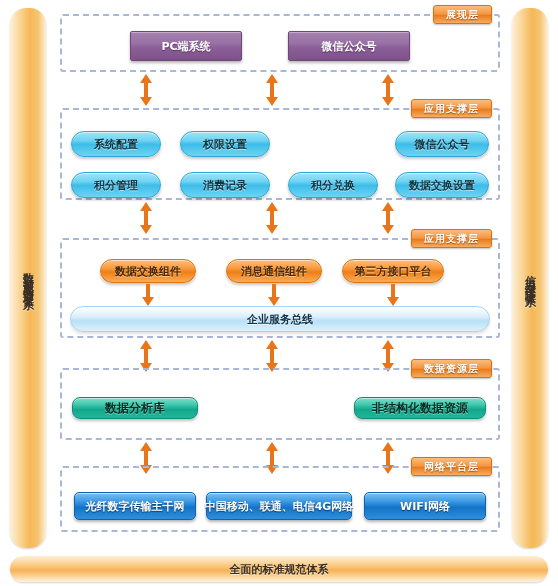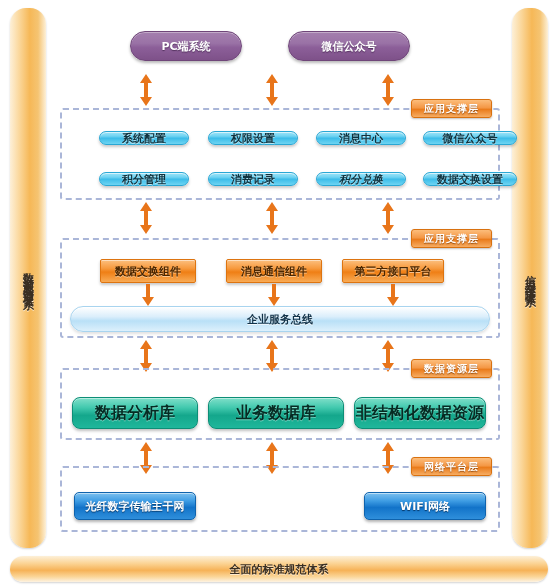--- a/index.html
+++ b/index.html
@@ -68,61 +68,60 @@
     position:absolute;
     display:flex;align-items:center;justify-content:center;
     box-sizing:border-box;
     text-align:center;
     white-space:nowrap;
     font-weight:bold;
   }
 
   
   .node.purple{
-    height:30px;border-radius:15px;
+    height:30px;border-radius:2px;
     background:linear-gradient(to bottom,#a47fae 0%,#9a72a6 40%,#8c5f99 55%,#7e5189 100%);
     border:1px solid #6f4679;
     color:#ffffff;font-size:11px;
     box-shadow:0 2px 3px rgba(0,0,0,.28), inset 0 1px 0 rgba(255,255,255,.35);
     text-shadow:0 1px 1px rgba(60,30,70,.7);
   }
   
   .node.cyan{
-    height:14px;border-radius:13px;
+    height:26px;border-radius:13px;
     background:linear-gradient(to bottom,#9fe4f8 0%,#6fd3f2 35%,#3dbde9 52%,#6ed4f2 100%);
     border:1px solid #2aa7d4;
     color:#10333f;font-size:11px;
     box-shadow:0 2px 3px rgba(0,0,0,.22), inset 0 1px 0 rgba(255,255,255,.6);
     text-shadow:0 1px 0 rgba(255,255,255,.55);
-    margin-left:28px;
   }
   
   .node.orange{
-    height:24px;border-radius:2px;
+    height:24px;border-radius:12px;
     background:linear-gradient(to bottom,#fcc07f 0%,#f79a3e 38%,#ef7f15 55%,#f9ab55 100%);
     border:1px solid #dd7410;
     color:#4a2600;font-size:11px;
     box-shadow:0 2px 3px rgba(0,0,0,.22), inset 0 1px 0 rgba(255,255,255,.5);
     text-shadow:0 1px 0 rgba(255,235,210,.6);
   }
   
   .node.bus{
     height:26px;border-radius:13px;
     background:linear-gradient(to bottom,#ffffff 0%,#dbeefb 40%,#b9e0f7 58%,#dcf0fc 100%);
     border:1px solid #a8d4ef;
     color:#12334a;font-size:11px;
     box-shadow:0 2px 3px rgba(0,0,0,.12), inset 0 1px 0 rgba(255,255,255,.9);
     text-shadow:0 1px 0 rgba(255,255,255,.8);
   }
   
   .node.teal{
-    height:32px;border-radius:8px;
+    height:22px;border-radius:8px;
     background:linear-gradient(to bottom,#7fdfc9 0%,#42c9ae 32%,#14a78c 58%,#1fb79b 100%);
     border:1px solid #0d8e77;
-    color:#062b23;font-size:16px;
+    color:#062b23;font-size:12px;
     box-shadow:0 2px 3px rgba(0,0,0,.25), inset 0 1px 0 rgba(255,255,255,.45);
     text-shadow:0 1px 0 rgba(210,255,245,.45);
   }
   
   .node.blue{
     height:28px;border-radius:5px;
     background:linear-gradient(to bottom,#7cc0ef 0%,#3f9de4 30%,#1273c9 56%,#2f8fdb 100%);
     border:1px solid #0f63ad;
     color:#ffffff;font-size:11px;
     box-shadow:0 2px 3px rgba(0,0,0,.3), inset 0 1px 0 rgba(255,255,255,.5);
@@ -150,44 +149,46 @@
 <div id="diagram">
 
   <div class="side-bar left">
     <span class="side-text">数据资源整合管理体系</span>
   </div>
 
   <div class="side-bar right">
     <span class="side-text">信息安全保障体系</span>
   </div>
 
+  <div class="layer" style="left:60px;top:14px;width:440px;height:58px;">
+    <div class="layer-tag">展现层</div>
+  </div>
   <div class="node purple" style="left:130px;top:31px;width:112px;">PC端系统</div>
   <div class="node purple" style="left:288px;top:31px;width:122px;">微信公众号</div>
 
   <svg class="arrow" style="left:136px;top:74px;" width="20" height="32">
     <polygon points="10,0 16,9 12,9 12,23 16,23 10,32 4,23 8,23 8,9 4,9" fill="#e8751a"></polygon>
   </svg>
   <svg class="arrow" style="left:262px;top:74px;" width="20" height="32">
     <polygon points="10,0 16,9 12,9 12,23 16,23 10,32 4,23 8,23 8,9 4,9" fill="#e8751a"></polygon>
   </svg>
   <svg class="arrow" style="left:378px;top:74px;" width="20" height="32">
     <polygon points="10,0 16,9 12,9 12,23 16,23 10,32 4,23 8,23 8,9 4,9" fill="#e8751a"></polygon>
   </svg>
 
   <div class="layer" style="left:60px;top:108px;width:440px;height:92px;">
     <div class="layer-tag">应用支撑层</div>
   </div>
   <div class="node cyan" style="left:71px;top:131px;width:90px;">系统配置</div>
   <div class="node cyan" style="left:180px;top:131px;width:90px;">权限设置</div>
-  <div class="node cyan" style="left:288px;top:131px;width:90px;">消息中心</div>
   <div class="node cyan" style="left:395px;top:131px;width:94px;">微信公众号</div>
 
   <div class="node cyan" style="left:180px;top:172px;width:90px;">消费记录</div>
   <div class="node cyan" style="left:71px;top:172px;width:90px;">积分管理</div>
-  <div class="node cyan" style="left:288px;top:172px;width:90px;font-style:italic;">积分兑换</div>
+  <div class="node cyan" style="left:288px;top:172px;width:90px;">积分兑换</div>
   <div class="node cyan" style="left:395px;top:172px;width:94px;">数据交换设置</div>
 
   <svg class="arrow" style="left:136px;top:202px;" width="20" height="32">
     <polygon points="10,0 16,9 12,9 12,23 16,23 10,32 4,23 8,23 8,9 4,9" fill="#e8751a"></polygon>
   </svg>
   <svg class="arrow" style="left:262px;top:202px;" width="20" height="32">
     <polygon points="10,0 16,9 12,9 12,23 16,23 10,32 4,23 8,23 8,9 4,9" fill="#e8751a"></polygon>
   </svg>
   <svg class="arrow" style="left:378px;top:202px;" width="20" height="32">
     <polygon points="10,0 16,9 12,9 12,23 16,23 10,32 4,23 8,23 8,9 4,9" fill="#e8751a"></polygon>
@@ -219,34 +220,34 @@
     <polygon points="10,0 16,9 12,9 12,23 16,23 10,32 4,23 8,23 8,9 4,9" fill="#e8751a"></polygon>
   </svg>
   <svg class="arrow" style="left:378px;top:340px;" width="20" height="32">
     <polygon points="10,0 16,9 12,9 12,23 16,23 10,32 4,23 8,23 8,9 4,9" fill="#e8751a"></polygon>
   </svg>
 
   <div class="layer" style="left:60px;top:368px;width:440px;height:72px;">
     <div class="layer-tag">数据资源层</div>
   </div>
   <div class="node teal" style="left:72px;top:397px;width:126px;">数据分析库</div>
-  <div class="node teal" style="left:208px;top:397px;width:136px;">业务数据库</div>
   <div class="node teal" style="left:354px;top:397px;width:132px;">非结构化数据资源</div>
 
   <svg class="arrow" style="left:136px;top:442px;" width="20" height="32">
     <polygon points="10,0 16,9 12,9 12,23 16,23 10,32 4,23 8,23 8,9 4,9" fill="#e8751a"></polygon>
   </svg>
   <svg class="arrow" style="left:262px;top:442px;" width="20" height="32">
     <polygon points="10,0 16,9 12,9 12,23 16,23 10,32 4,23 8,23 8,9 4,9" fill="#e8751a"></polygon>
   </svg>
   <svg class="arrow" style="left:378px;top:442px;" width="20" height="32">
     <polygon points="10,0 16,9 12,9 12,23 16,23 10,32 4,23 8,23 8,9 4,9" fill="#e8751a"></polygon>
   </svg>
 
   <div class="layer" style="left:60px;top:466px;width:440px;height:66px;">
     <div class="layer-tag">网络平台层</div>
   </div>
   <div class="node blue" style="left:74px;top:492px;width:122px;">光纤数字传输主干网</div>
+  <div class="node blue" style="left:206px;top:492px;width:146px;">中国移动、联通、电信4G网络</div>
   <div class="node blue" style="left:364px;top:492px;width:122px;">WIFI网络</div>
 
   <div id="bottom-bar">全面的标准规范体系</div>
 
 </div>
 
 </body></html>

